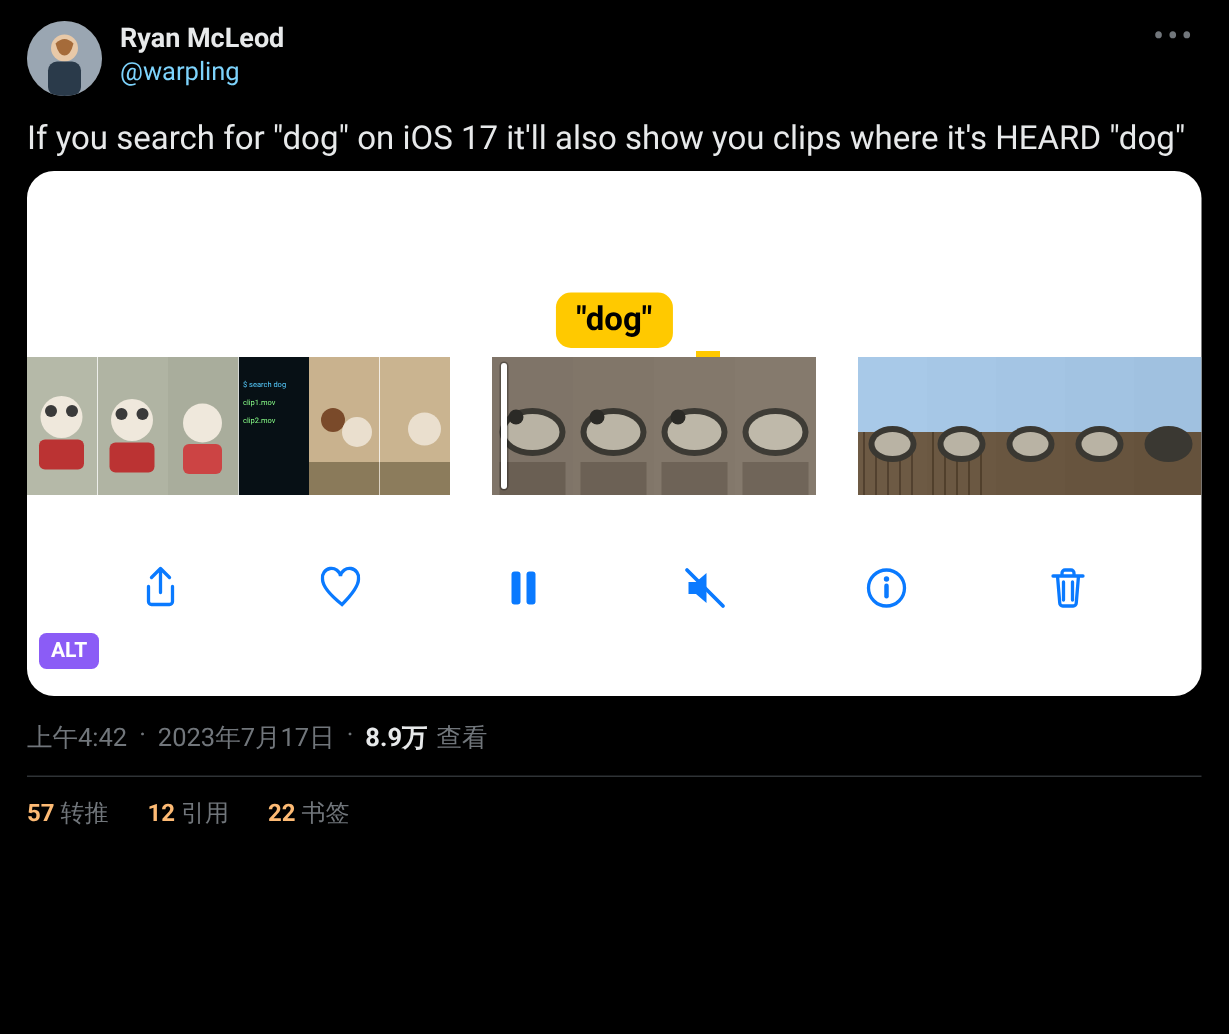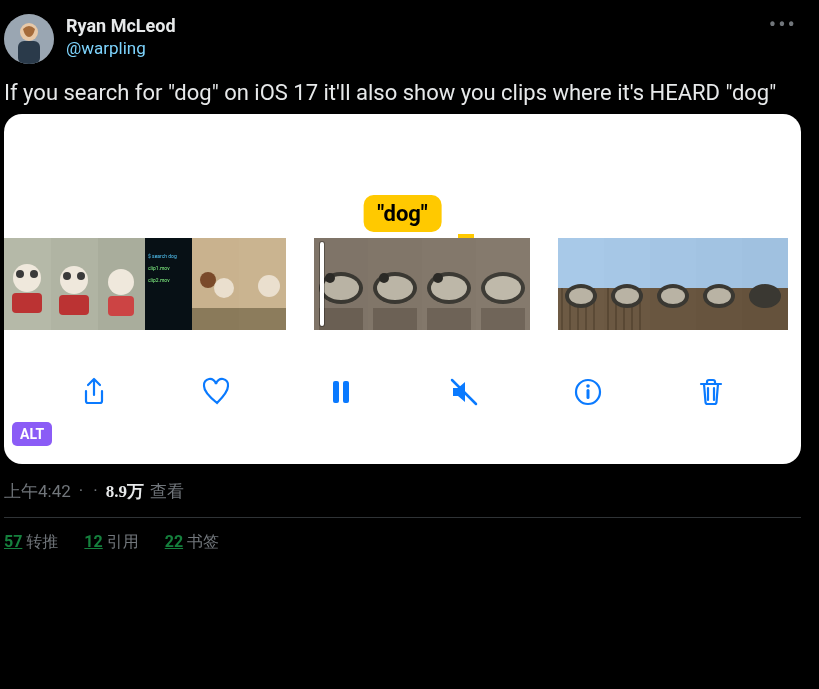--- a/index.html
+++ b/index.html
@@ -5,21 +5,21 @@
   * { box-sizing: border-box; margin: 0; padding: 0; }
   body {
     background: #000;
     font-family: -apple-system, BlinkMacSystemFont, "Segoe UI", Roboto, Helvetica, Arial, sans-serif;
     color: #e7e9ea;
     width: 819px;
     height: 689px;
     overflow: hidden;
   }
   .tweet {
-    padding: 14px 18px 0 4px;
+    padding: 14px 18px 0 18px;
   }
   .header {
     display: flex;
     align-items: flex-start;
     gap: 12px;
     margin-bottom: 14px;
   }
   .avatar {
     width: 50px;
     height: 50px;
@@ -163,34 +163,34 @@
   }
   .meta-row {
     margin-top: 16px;
     font-size: 17px;
     color: #71767b;
     display: flex;
     align-items: flex-start;
     gap: 6px;
   }
   .meta-row .dot::before { content: "·"; margin: 0 2px; }
-  .meta-row .views-num { color: #e7e9ea; font-weight: 700; font-family: Liberation Serif, serif; }
+  .meta-row .views-num { color: #e7e9ea; font-weight: 700; }
   .divider {
     margin-top: 14px;
     border: 0;
     border-top: 1px solid #2f3336;
   }
   .stats {
     display: flex;
     gap: 26px;
     padding: 14px 0 0 0;
     font-size: 16px;
     color: #71767b;
   }
-  .stats span.num { color: #15803d; font-weight: 700; margin-right: 4px; text-decoration: underline; }
+  .stats span.num { color: #fdba74; font-weight: 700; margin-right: 4px; }
   .stats > div { cursor: pointer; }
 </style>
 </head>
 <body>
 
 <div class="tweet">
 
   <div class="header">
     <div class="avatar">
       <svg viewBox="0 0 50 50">
@@ -402,20 +402,21 @@
           </svg>
       </div>
     </div>
 
     <div class="alt-badge">ALT</div>
   </div>
 
   <div class="meta-row">
     <span>上午4:42</span>
     <span class="dot"></span>
+    <span>2023年7月17日</span>
     <span class="dot"></span>
     <span class="views-num">8.9万</span>
     <span>查看</span>
   </div>
 
   <hr class="divider">
 
   <div class="stats">
     <div><span class="num">57</span><span>转推</span></div>
     <div><span class="num">12</span><span>引用</span></div>

